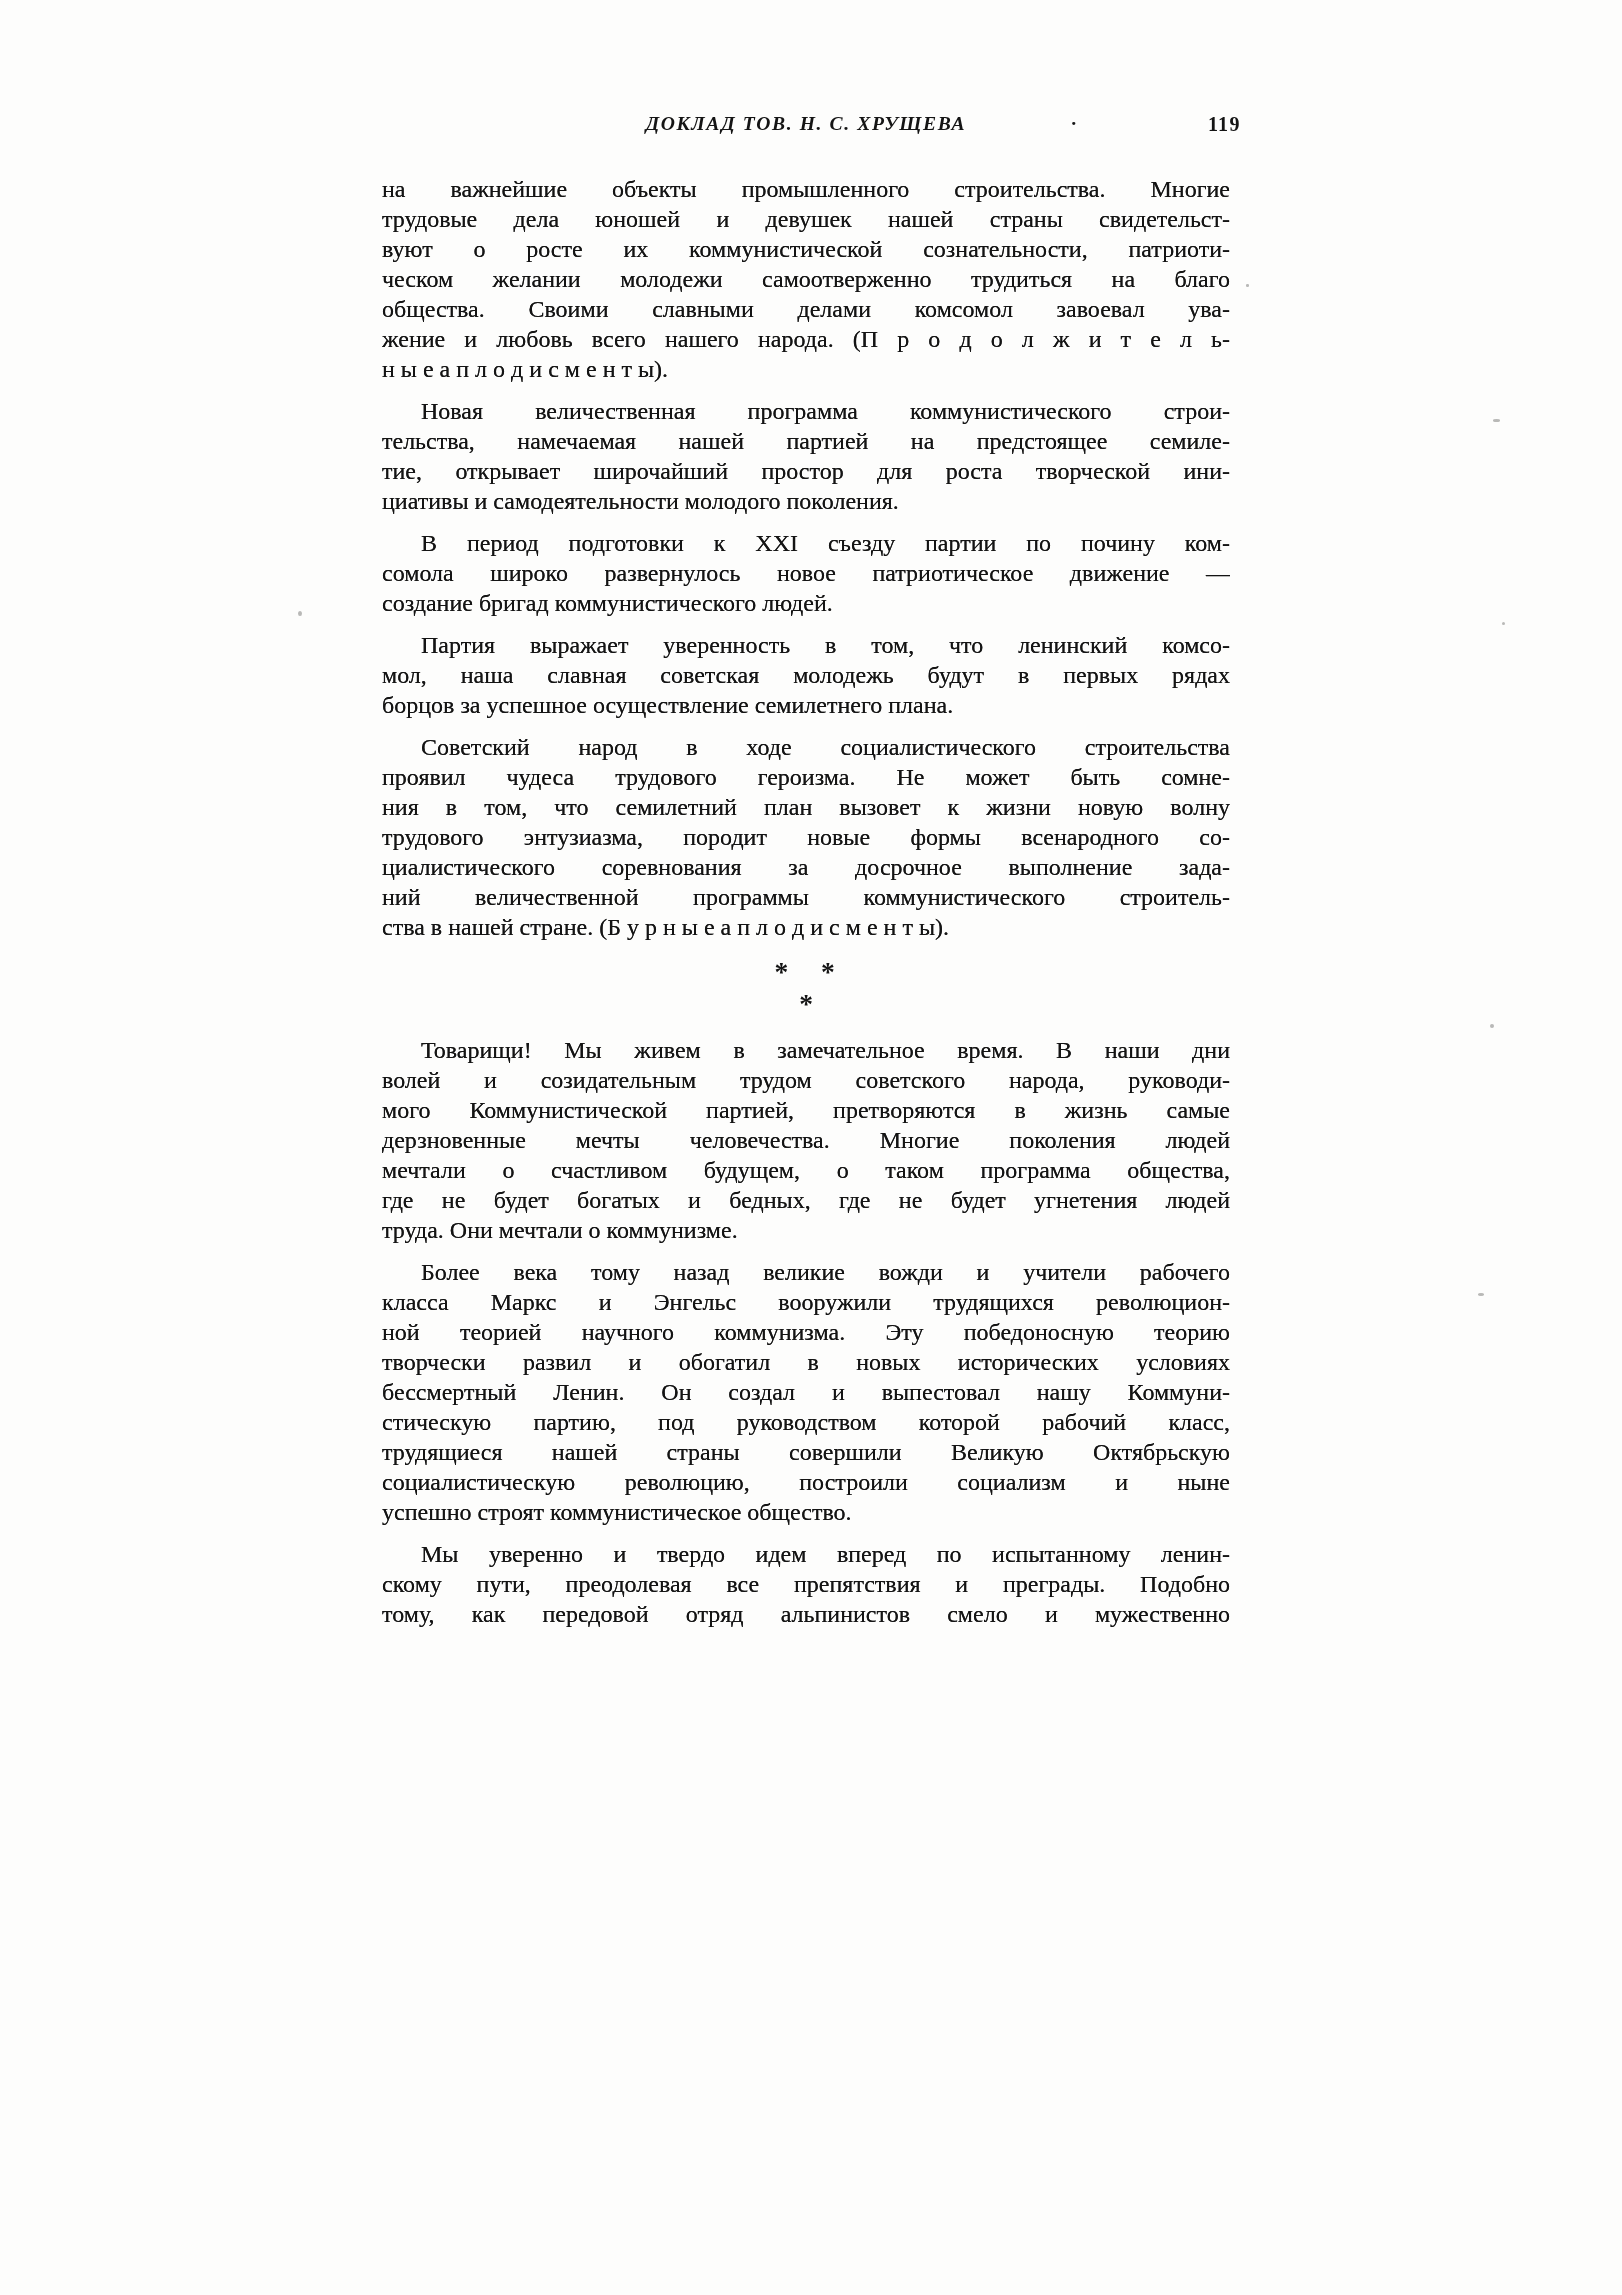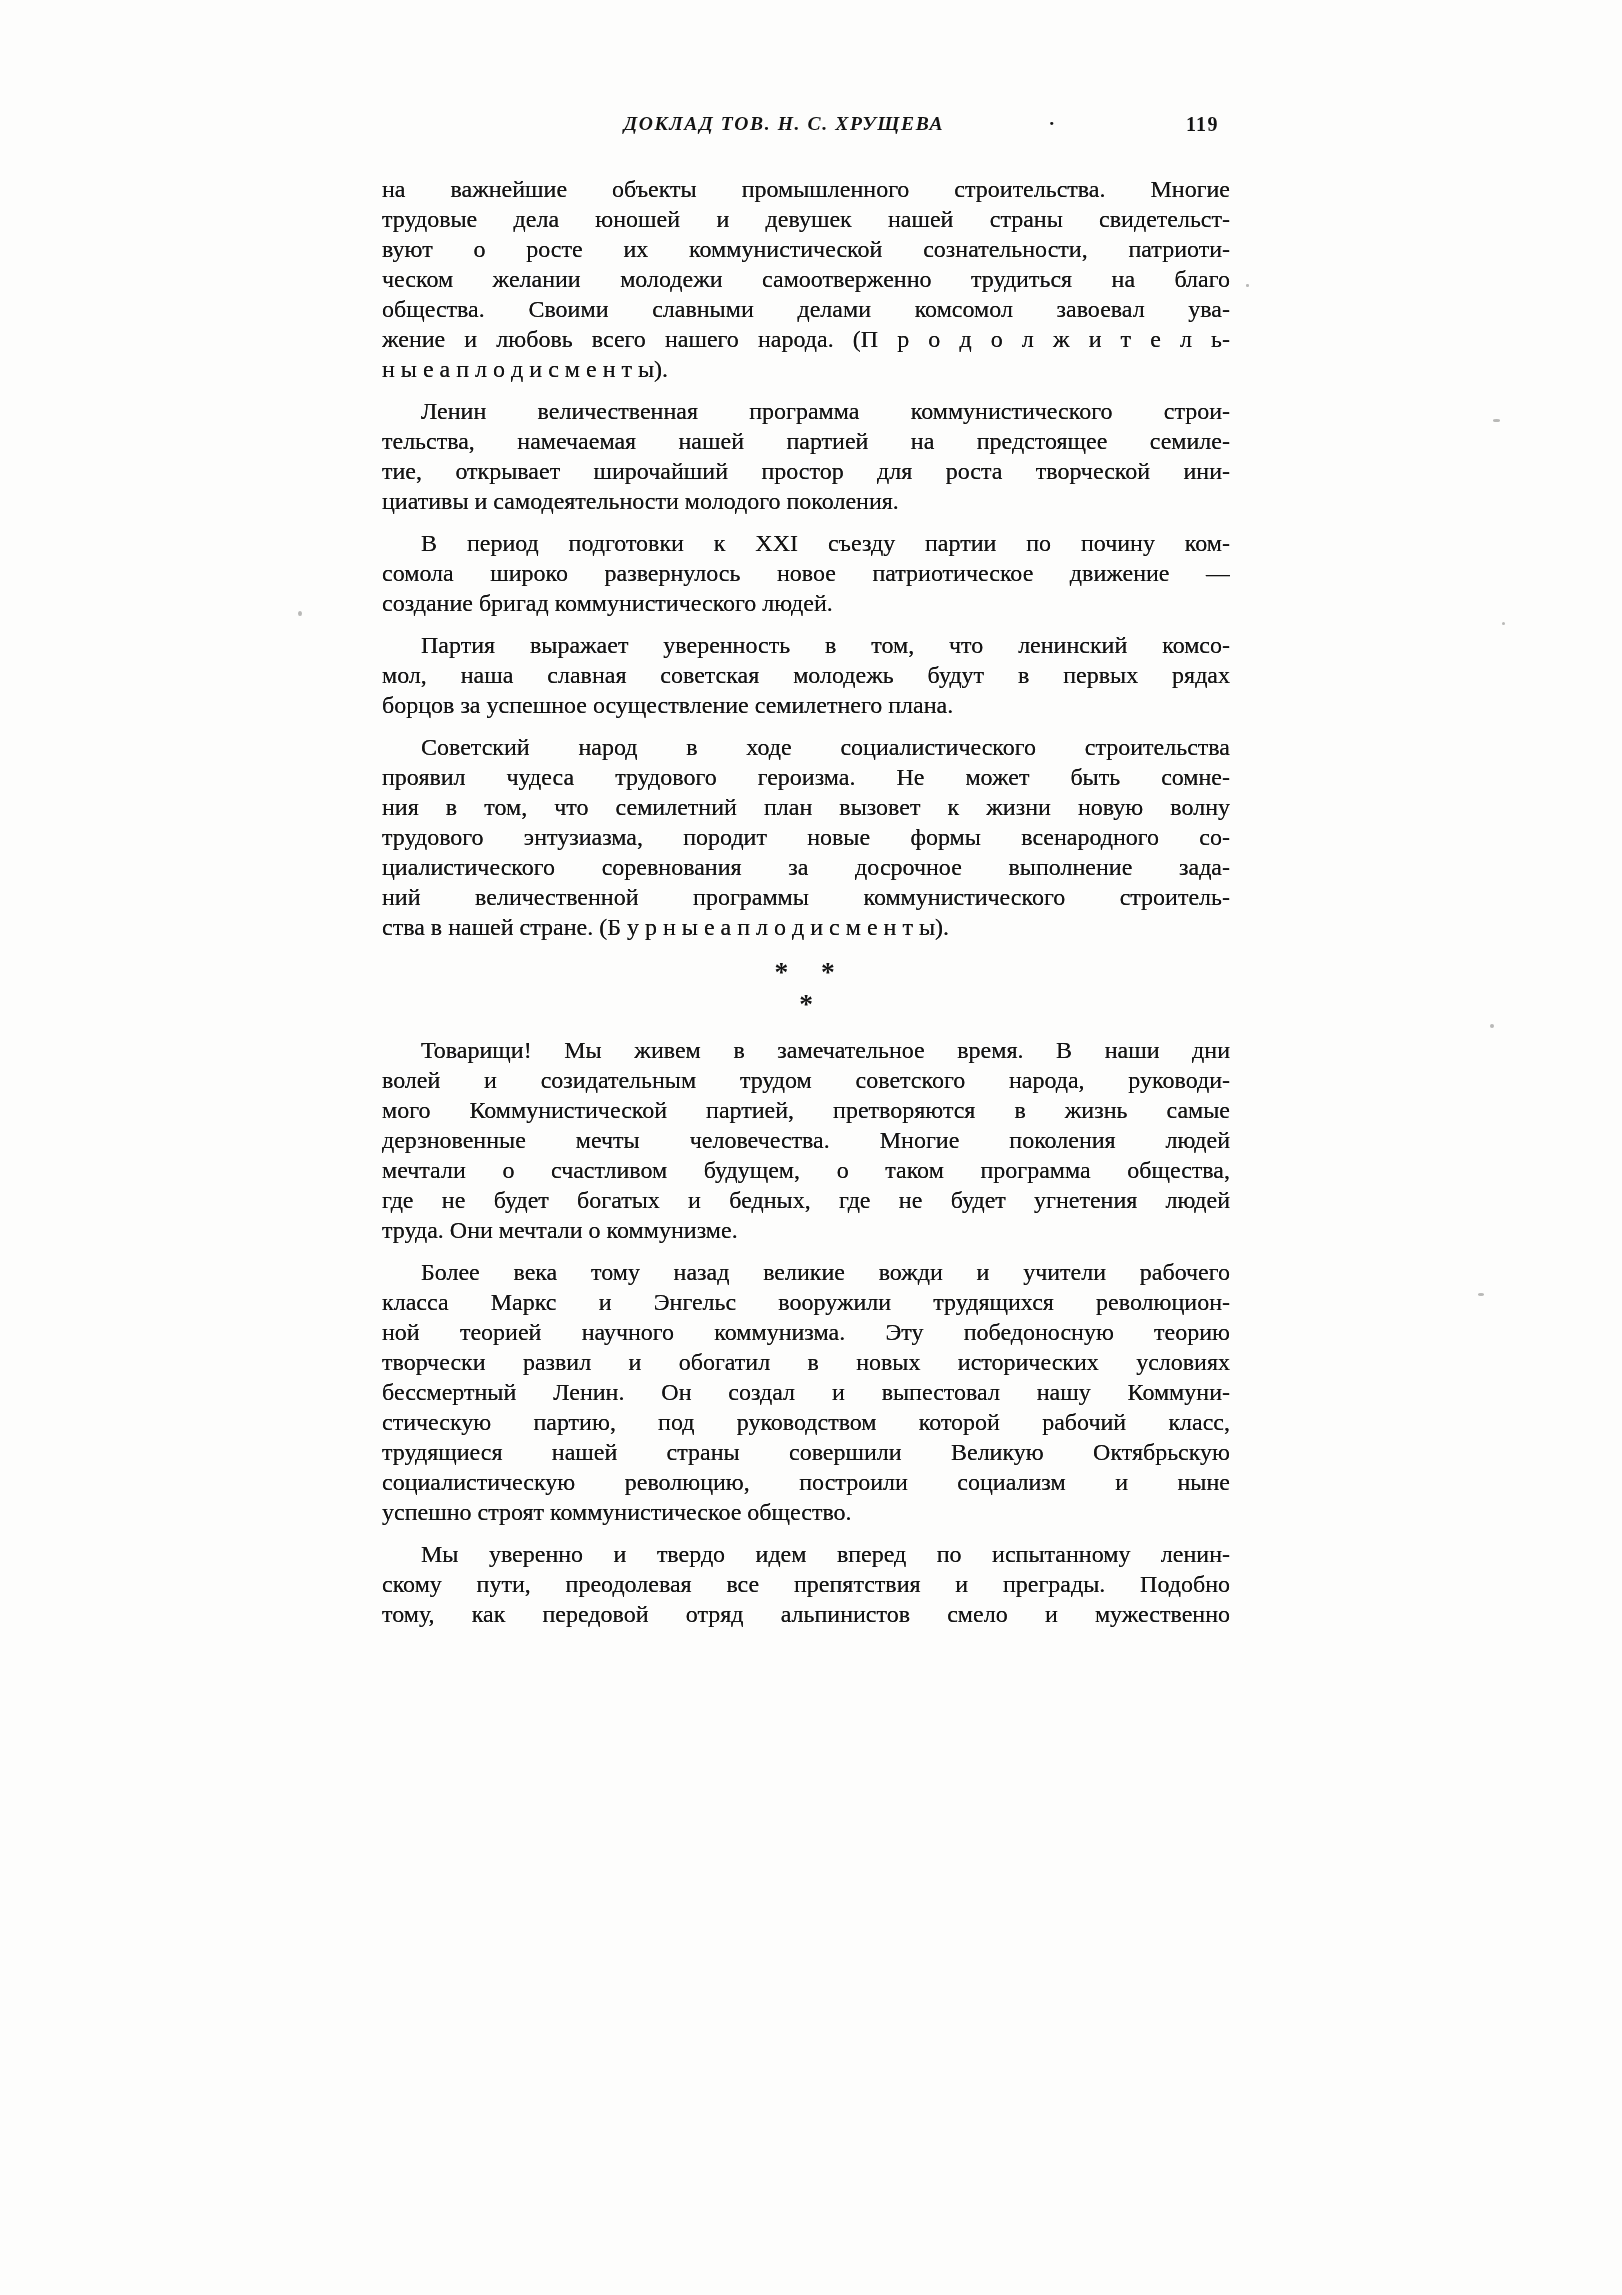--- a/index.html
+++ b/index.html
@@ -13,21 +13,21 @@
     color: #141414;
     overflow: hidden;
   }
   .page {
     position: absolute; inset: 0;
     background: #fdfdfc;
   }
   
   .page-header {
     position: absolute;
-    left: 348px; top: 111px;
+    left: 370px; top: 111px;
     width: 872px; height: 29px;
   }
   .header-title {
     position: absolute;
     left: 50%; top: 0;
     transform: translateX(-50%);
     font-style: italic;
     font-weight: bold;
     font-size: 19.6px;
     line-height: 26px;
@@ -114,21 +114,21 @@
       <div class="para">
         <div class="line">на важнейшие объекты промышленного строительства. Многие</div>
         <div class="line">трудовые дела юношей и девушек нашей страны свидетельст-</div>
         <div class="line">вуют о росте их коммунистической сознательности, патриоти-</div>
         <div class="line">ческом желании молодежи самоотверженно трудиться на благо</div>
         <div class="line">общества. Своими славными делами комсомол завоевал ува-</div>
         <div class="line">жение и любовь всего нашего народа. (П р о д о л ж и т е л ь-</div>
         <div class="line para-end">н ы е  а п л о д и с м е н т ы).</div>
       </div>
       <div class="para">
-        <div class="line indent">Ленин величественная программа коммунистического строи-</div>
+        <div class="line indent">Новая величественная программа коммунистического строи-</div>
         <div class="line">тельства, намечаемая нашей партией на предстоящее семиле-</div>
         <div class="line">тие, открывает широчайший простор для роста творческой ини-</div>
         <div class="line para-end">циативы и самодеятельности молодого поколения.</div>
       </div>
       <div class="para">
         <div class="line indent">В период подготовки к XXI съезду партии по почину ком-</div>
         <div class="line">сомола широко развернулось новое патриотическое движение —</div>
         <div class="line para-end">создание бригад коммунистического людей.</div>
       </div>
       <div class="para">

